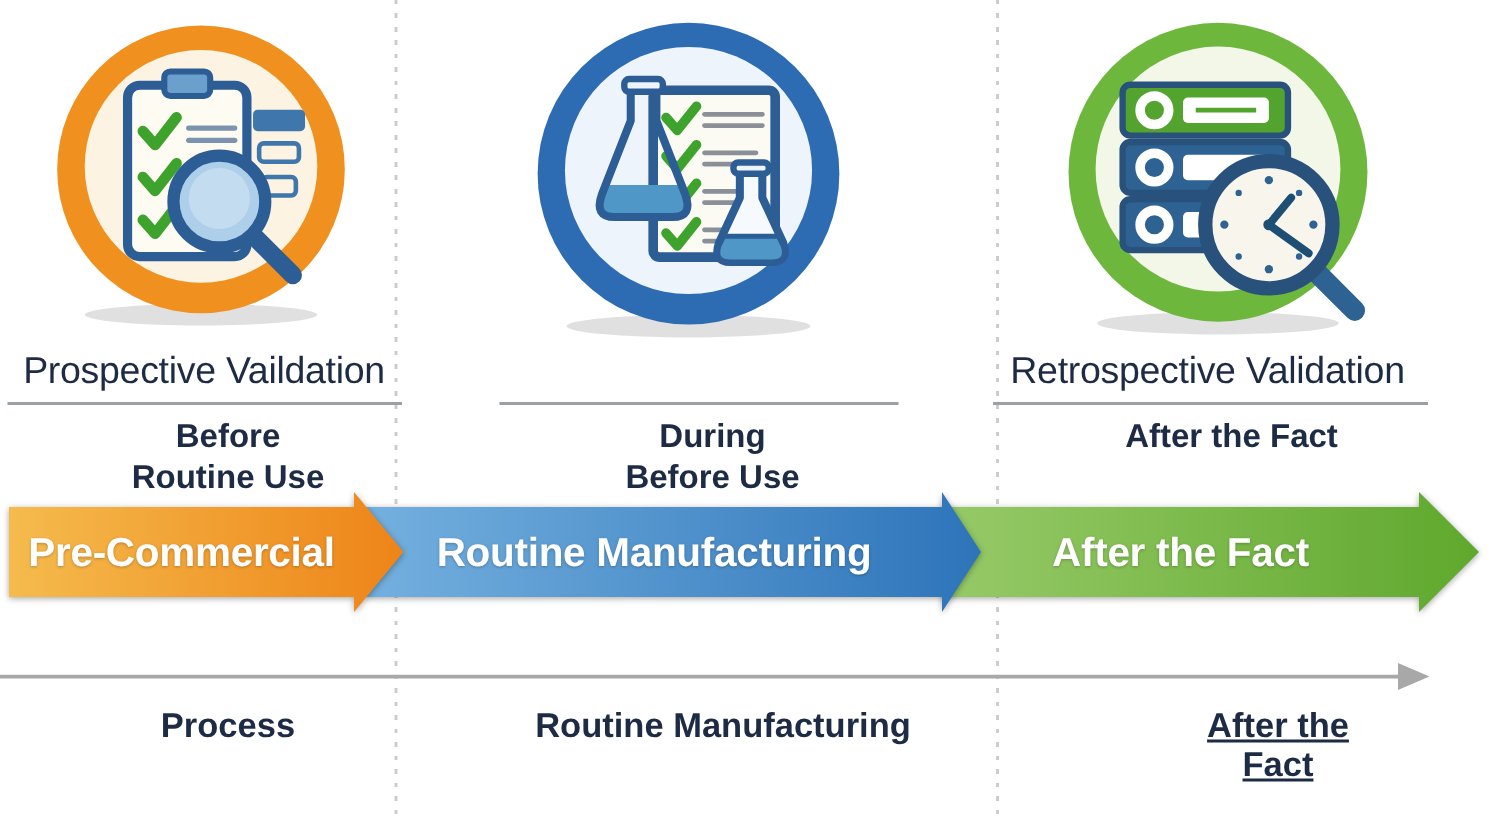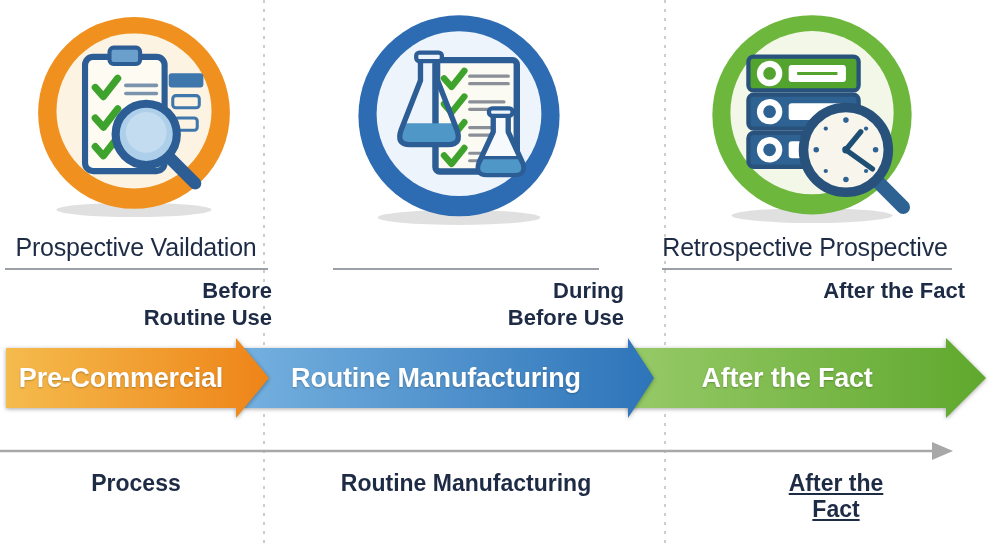--- a/index.html
+++ b/index.html
@@ -21,37 +21,37 @@
                  1.5px 1.5px 0 #fff,0 -1.5px 0 #fff,0 1.5px 0 #fff,
                  -1.5px 0 0 #fff,1.5px 0 0 #fff;
   }
   .title{
     position:absolute;top:233px;font-size:25px;font-weight:400;
     text-align:center;white-space:nowrap;letter-spacing:-0.2px;z-index:2;
   }
   .rule{position:absolute;top:268px;height:2px;background:#9aa0a6;z-index:1;}
   .subtitle{
     position:absolute;top:278px;font-size:22px;font-weight:600;line-height:1.22;
-    text-align:right;white-space:pre-line;z-index:2;
-  }
-  
-  .seg-wrap{position:absolute;top:338px;height:80px;filter:drop-shadow(0 1px 2px rgba(0,0,0,0.35));}
+    text-align:center;white-space:pre-line;z-index:2;padding-left:16px;
+  }
+  
+  .seg-wrap{position:absolute;top:328px;height:80px;filter:drop-shadow(0 1px 2px rgba(0,0,0,0.35));}
   .seg{
     height:80px;display:flex;align-items:center;justify-content:center;
     color:#ffffff;font-size:27px;font-weight:700;letter-spacing:-0.2px;
     text-shadow:0 1px 2px rgba(0,0,0,0.25);
   }
   .seg.notch33{clip-path:polygon(0 12.5%,calc(100% - 33px) 12.5%,calc(100% - 33px) 0,100% 50%,calc(100% - 33px) 100%,calc(100% - 33px) 87.5%,0 87.5%);padding-right:33px;}
   .seg.notch26{clip-path:polygon(0 12.5%,calc(100% - 26px) 12.5%,calc(100% - 26px) 0,100% 50%,calc(100% - 26px) 100%,calc(100% - 26px) 87.5%,0 87.5%);padding-right:26px;}
   .seg.notch40{clip-path:polygon(0 12.5%,calc(100% - 40px) 12.5%,calc(100% - 40px) 0,100% 50%,calc(100% - 40px) 100%,calc(100% - 40px) 87.5%,0 87.5%);padding-right:40px;}
   
   .timeline-arrow{position:absolute;left:0;top:440px;z-index:1;}
   .tlabel{
     position:absolute;top:470px;font-size:23px;font-weight:600;line-height:1.15;
-    text-align:center;white-space:pre-line;z-index:2;
+    text-align:center;white-space:pre-line;z-index:2;padding-left:16px;
   }
 </style>
 </head>
 <body>
 
 <div class="canvas">
 
   <div class="divider" style="left:263px;"></div>
   <div class="divider" style="left:664px;"></div>
 
@@ -161,21 +161,21 @@
         <g stroke="#1d4f74" stroke-width="5" stroke-linecap="round">
           <line x1="132" y1="130" x2="146" y2="113"></line>
           <line x1="132" y1="130" x2="157" y2="148"></line>
         </g>
         <circle cx="132" cy="130" r="3.5" fill="#1d4f74"></circle>
       </g>
     </svg>
   </div>
 
   <div class="title halo" style="left:0;width:272px;">Prospective Vaildation</div>
-  <div class="title halo" style="left:645px;width:320px;">Retrospective Prospective</div>
+  <div class="title halo" style="left:645px;width:320px;">Retrospective Validation</div>
 
   <div class="rule" style="left:5px;width:263px;"></div>
   <div class="rule" style="left:333px;width:266px;"></div>
   <div class="rule" style="left:662px;width:290px;"></div>
 
   <div class="subtitle halo" style="left:0;width:272px;">Before
 Routine Use</div>
   <div class="subtitle halo" style="left:294px;width:330px;">During
 Before Use</div>
   <div class="subtitle halo" style="left:645px;width:320px;">After the Fact</div>

